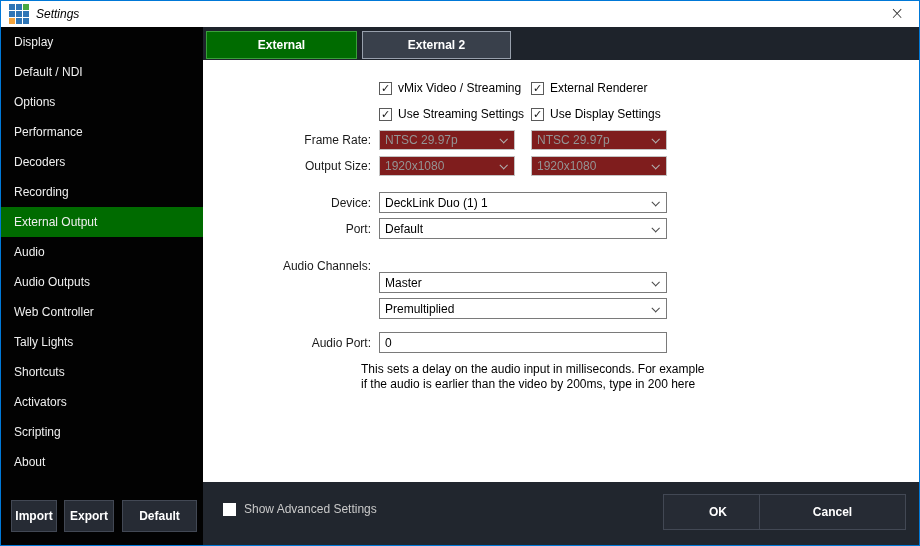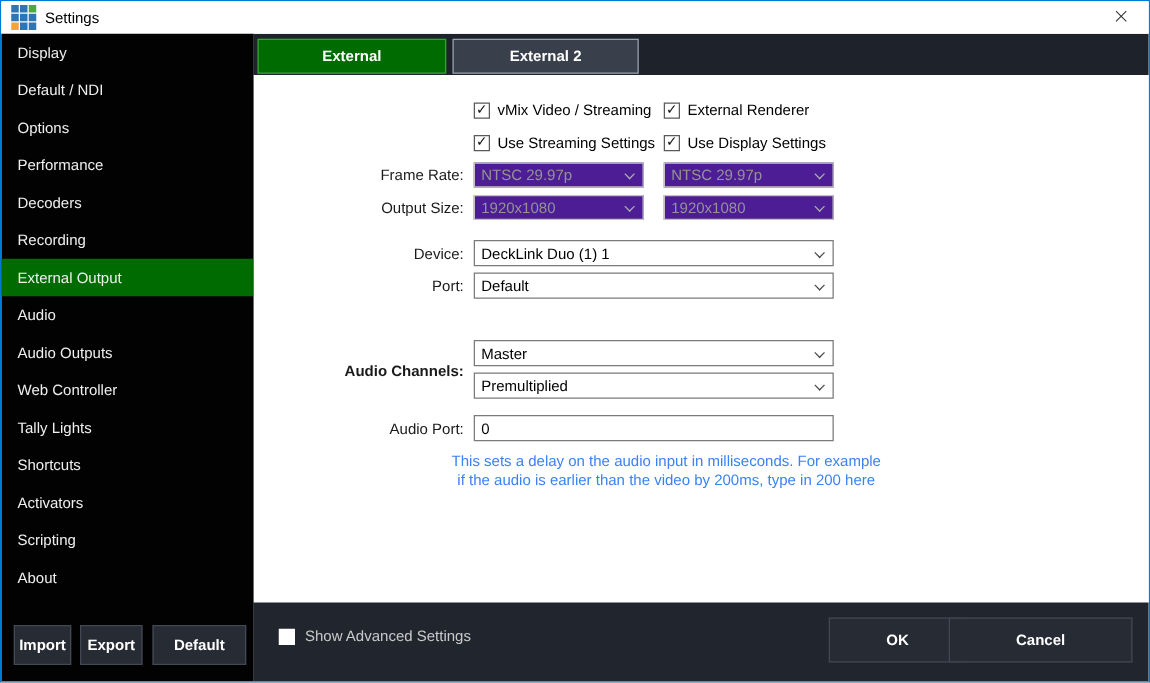--- a/index.html
+++ b/index.html
@@ -11,21 +11,21 @@
     border:1px solid #0078d7; background:#fff; overflow:hidden;
   }
 
   
   .titlebar{
     height:26px; background:#ffffff; display:flex; align-items:center;
     padding:0 6px; position:relative;
   }
   .app-icon{ display:grid; grid-template-columns:repeat(3,6px); grid-template-rows:repeat(3,6px); gap:1px; margin:0 7px 0 2px; }
   .app-icon i{ display:block; }
-  .title-text{ font-size:12px; color:#000; }
+  .title-text{ font-size:12px; color:#000;font-style:italic; }
   .close-btn{
     position:absolute; right:2px; top:0; width:40px; height:24px;
     display:flex; align-items:center; justify-content:center;
     font-size:17px; color:#333; font-weight:300; cursor:default;
     font-family:"DejaVu Sans",sans-serif;
   }
 
   
   .main{ display:flex; height:518px; }
 
@@ -66,27 +66,27 @@
   .cbx .box.checked::after{ content:"✓"; font-size:11px; line-height:11px; color:#111; font-weight:bold; }
   .combo{
     position:absolute; height:20px; background:#fff; border:1px solid #7a7a7a;
     display:flex; align-items:center; padding:0 20px 0 5px; overflow:hidden; white-space:nowrap;
   }
   .combo .chev{
     position:absolute; right:8px; top:6px; width:6px; height:6px;
     border-right:1.5px solid #4a4a4a; border-bottom:1.5px solid #4a4a4a;
     transform:rotate(45deg) translateY(-1px);
   }
-  .combo.disabled{ background:#4c1d95; border-color:#c3c3c3; color:#949494; }
+  .combo.disabled{ background:#7f1d1d; border-color:#c3c3c3; color:#949494; }
   .combo.disabled .chev{ border-color:#b0b0b0; }
   .tinput{
     position:absolute; height:21px; background:#fff; border:1px solid #7a7a7a;
     font-size:12px; padding:0 5px; font-family:"Liberation Sans","DejaVu Sans",sans-serif;
   }
-  .helper{ position:absolute; left:158px; top:302px; width:344px; text-align:center; line-height:15px; color:#3b82f6; }
+  .helper{ position:absolute; left:158px; top:302px; width:344px; text-align:left; line-height:15px; color:#000000; }
 
   
   .footer{ height:63px; background:#21262e; position:relative; flex:none; }
   .adv{ position:absolute; left:20px; top:20px; display:flex; align-items:center; }
   .adv .box{ width:13px; height:13px; background:#fff; margin-right:8px; flex:none; }
   .adv .lbl{ color:#c9c9c9; font-size:12px; }
   .fbtn{
     position:absolute; top:12px; height:36px; background:#262b34;
     border:1px solid #424854; color:#fff; font-size:12px; font-weight:bold;
     display:flex; align-items:center; justify-content:center; cursor:default;
@@ -189,21 +189,21 @@
           <span>DeckLink Duo (1) 1</span>
             <span class="chev" style="top:7px"></span>
         </div>
 
         <div class="flabel" style="top:162px;">Port:</div>
         <div class="combo" style="left:176px; top:158px; width:288px; height:21px;">
           <span>Default</span>
             <span class="chev" style="top:7px"></span>
         </div>
 
-        <div class="flabel" style="top:230px;font-weight:bold;">Audio Channels:</div>
+        <div class="flabel" style="top:199px;">Audio Channels:</div>
         <div class="combo" style="left:176px; top:212px; width:288px; height:21px;">
           <span>Master</span>
             <span class="chev" style="top:7px"></span>
         </div>
 
         <div class="combo" style="left:176px; top:238px; width:288px; height:21px;">
           <span>Premultiplied</span>
             <span class="chev" style="top:7px"></span>
         </div>
 

